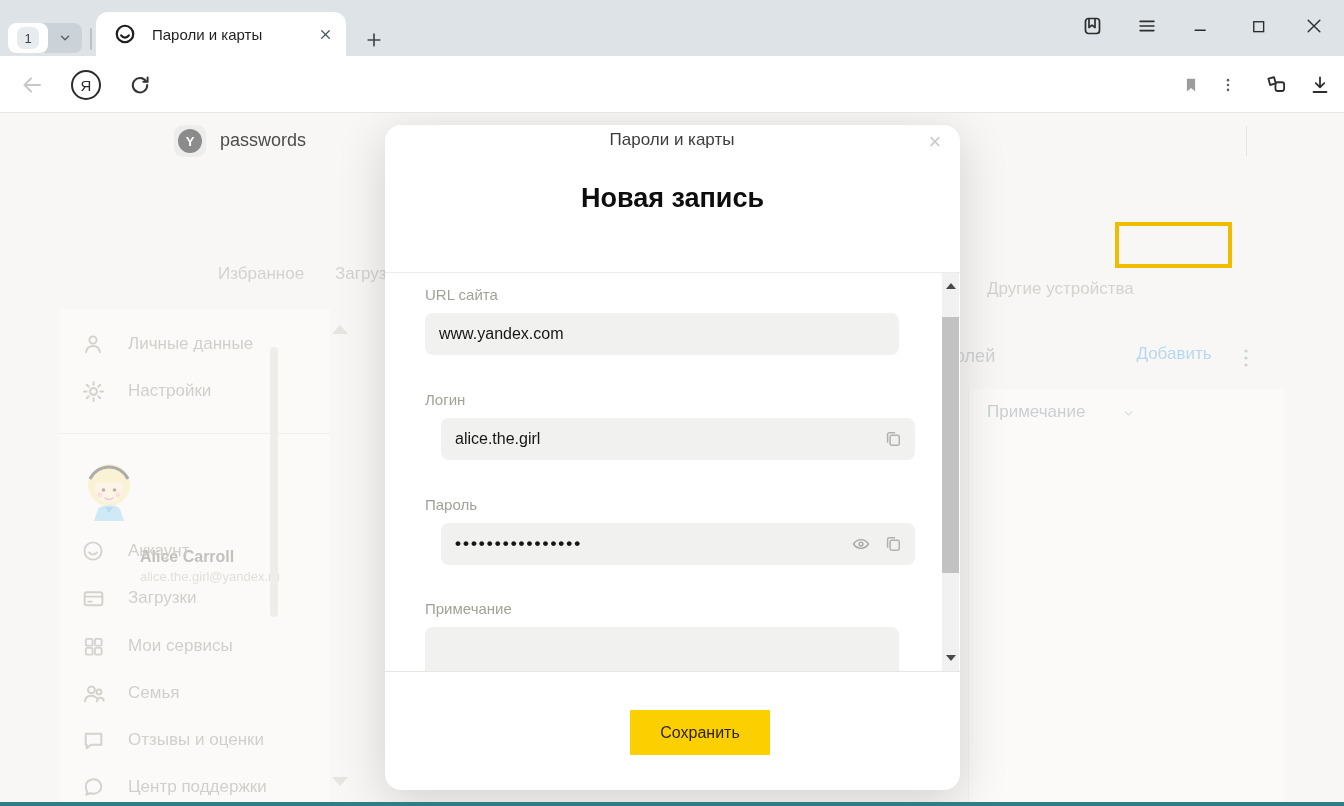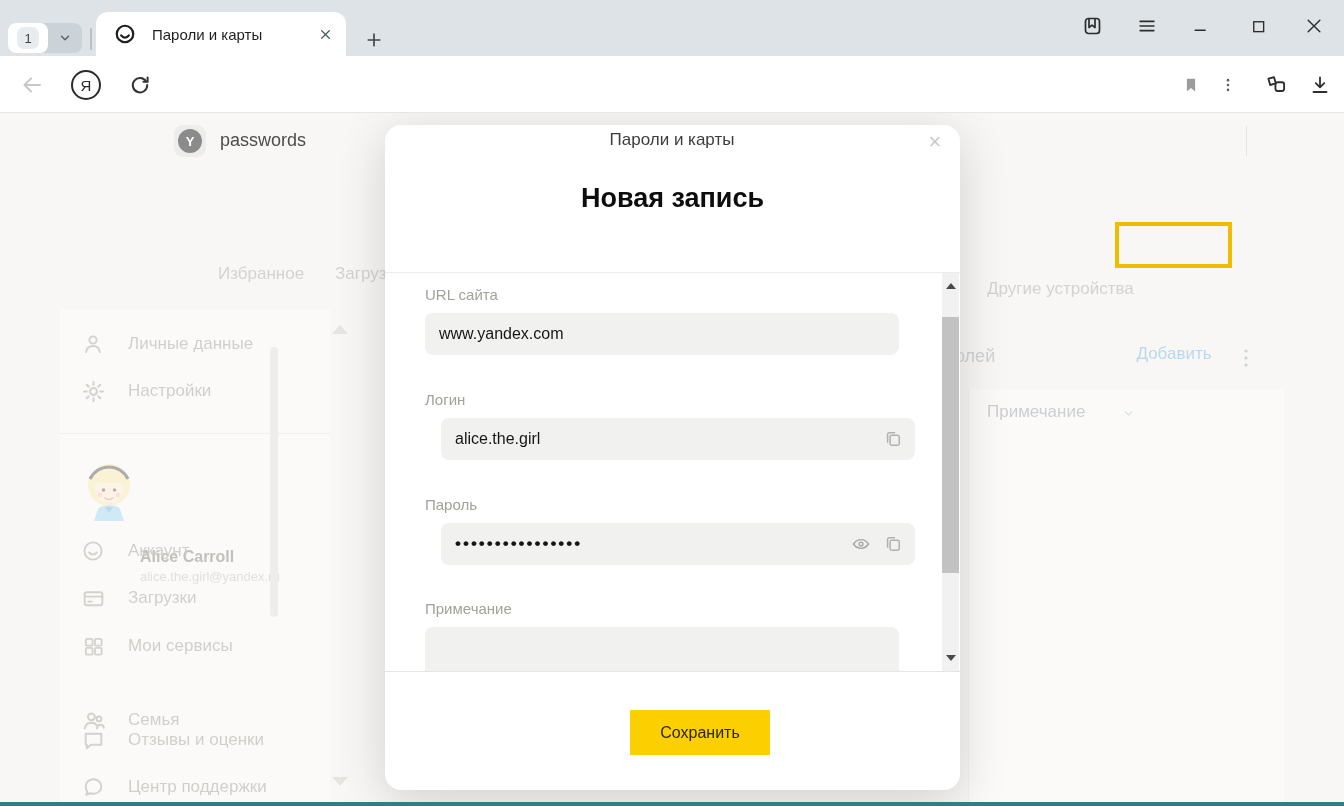--- a/index.html
+++ b/index.html
@@ -267,21 +267,21 @@
           <svg width="23" height="23" viewBox="0 0 24 24" fill="none" stroke="#989389" stroke-width="1.9">
               <rect x="4" y="4" width="7" height="7" rx="1.2"></rect>
               <rect x="13.5" y="4" width="7" height="7" rx="1.2"></rect>
               <rect x="4" y="13.5" width="7" height="7" rx="1.2"></rect>
               <rect x="13.5" y="13.5" width="7" height="7" rx="1.2"></rect>
             </svg>
         </span>
         <span class="lbl">Мои сервисы</span>
       </div>
 
-      <div class="side-item" style="top:369px;margin-top:27px;">
+      <div class="side-item" style="top:369px;">
         <span class="ic">
           <svg width="25" height="25" viewBox="0 0 24 24" fill="none" stroke="#989389" stroke-width="1.9" stroke-linecap="round">
               <circle cx="10" cy="8.5" r="3.3"></circle>
               <circle cx="17.3" cy="10.5" r="2.3"></circle>
               <path d="M3.8 19.5c.4-3.4 2.8-5.3 6.2-5.3 2.1 0 3.8.7 4.9 2"></path>
               <path d="M15.3 19.5c.3-2.2 1.5-3.4 3.4-3.4 1.7 0 2.8 1 3.2 2.8"></path>
             </svg>
         </span>
         <span class="lbl">Семья</span>
       </div>

